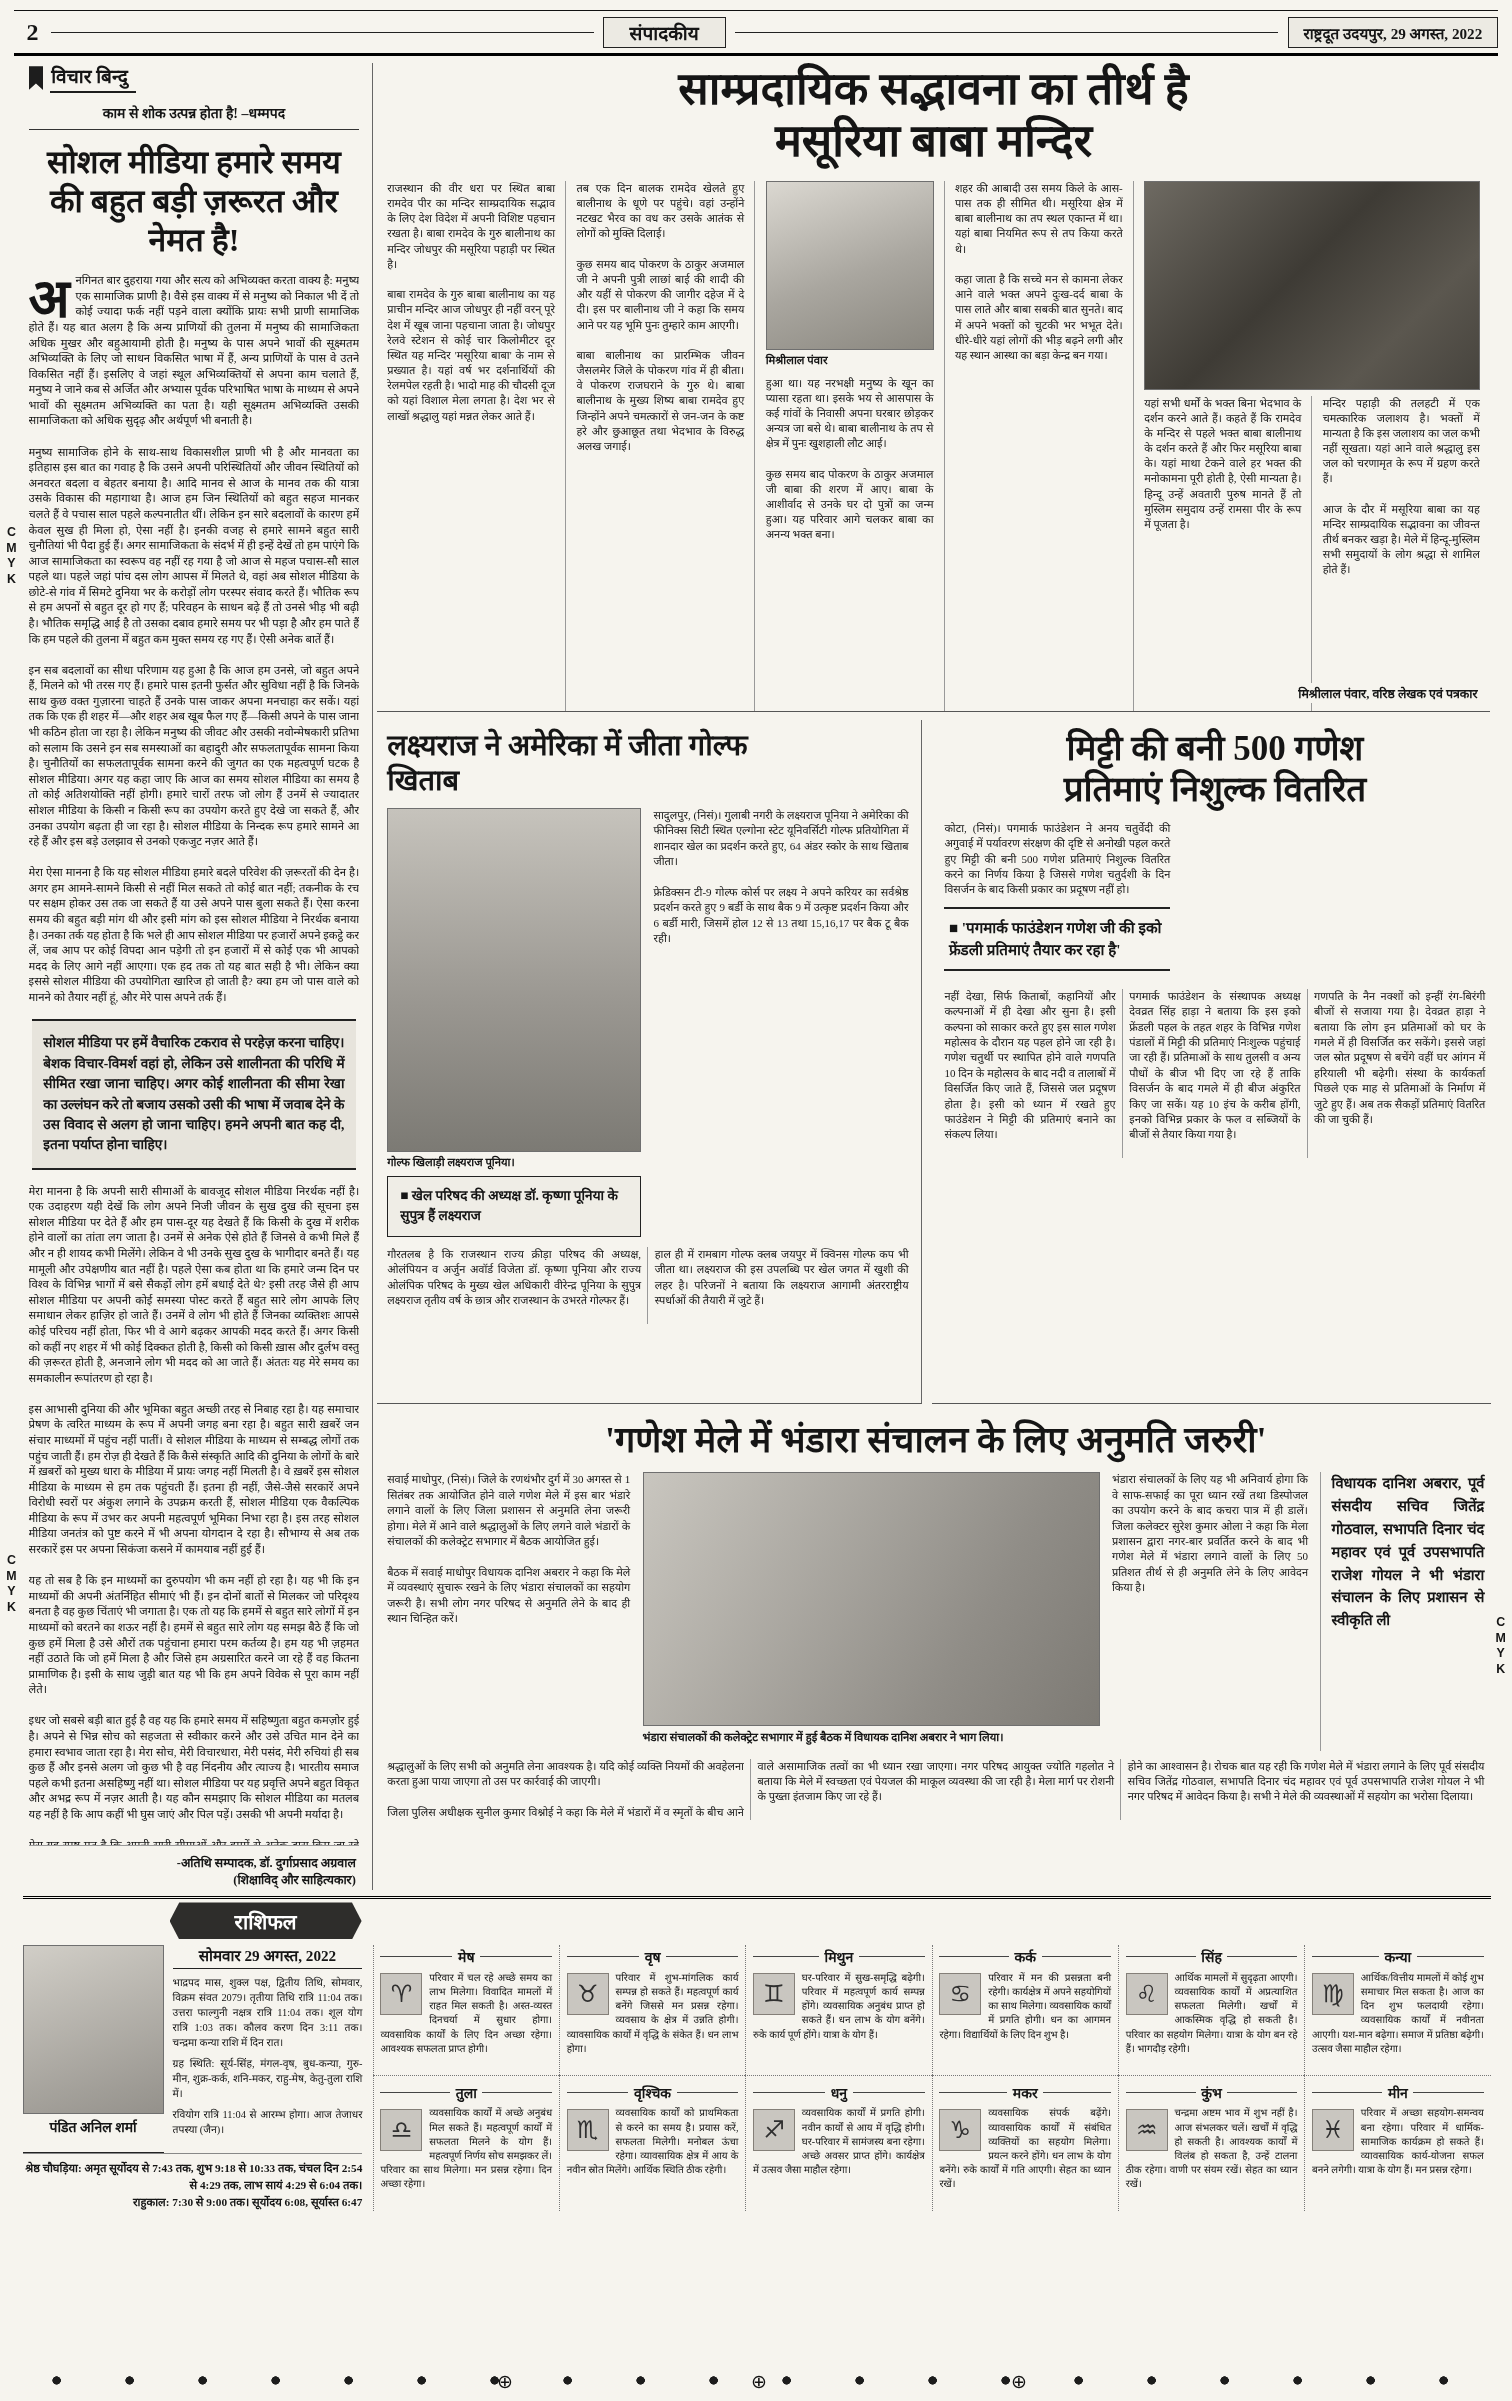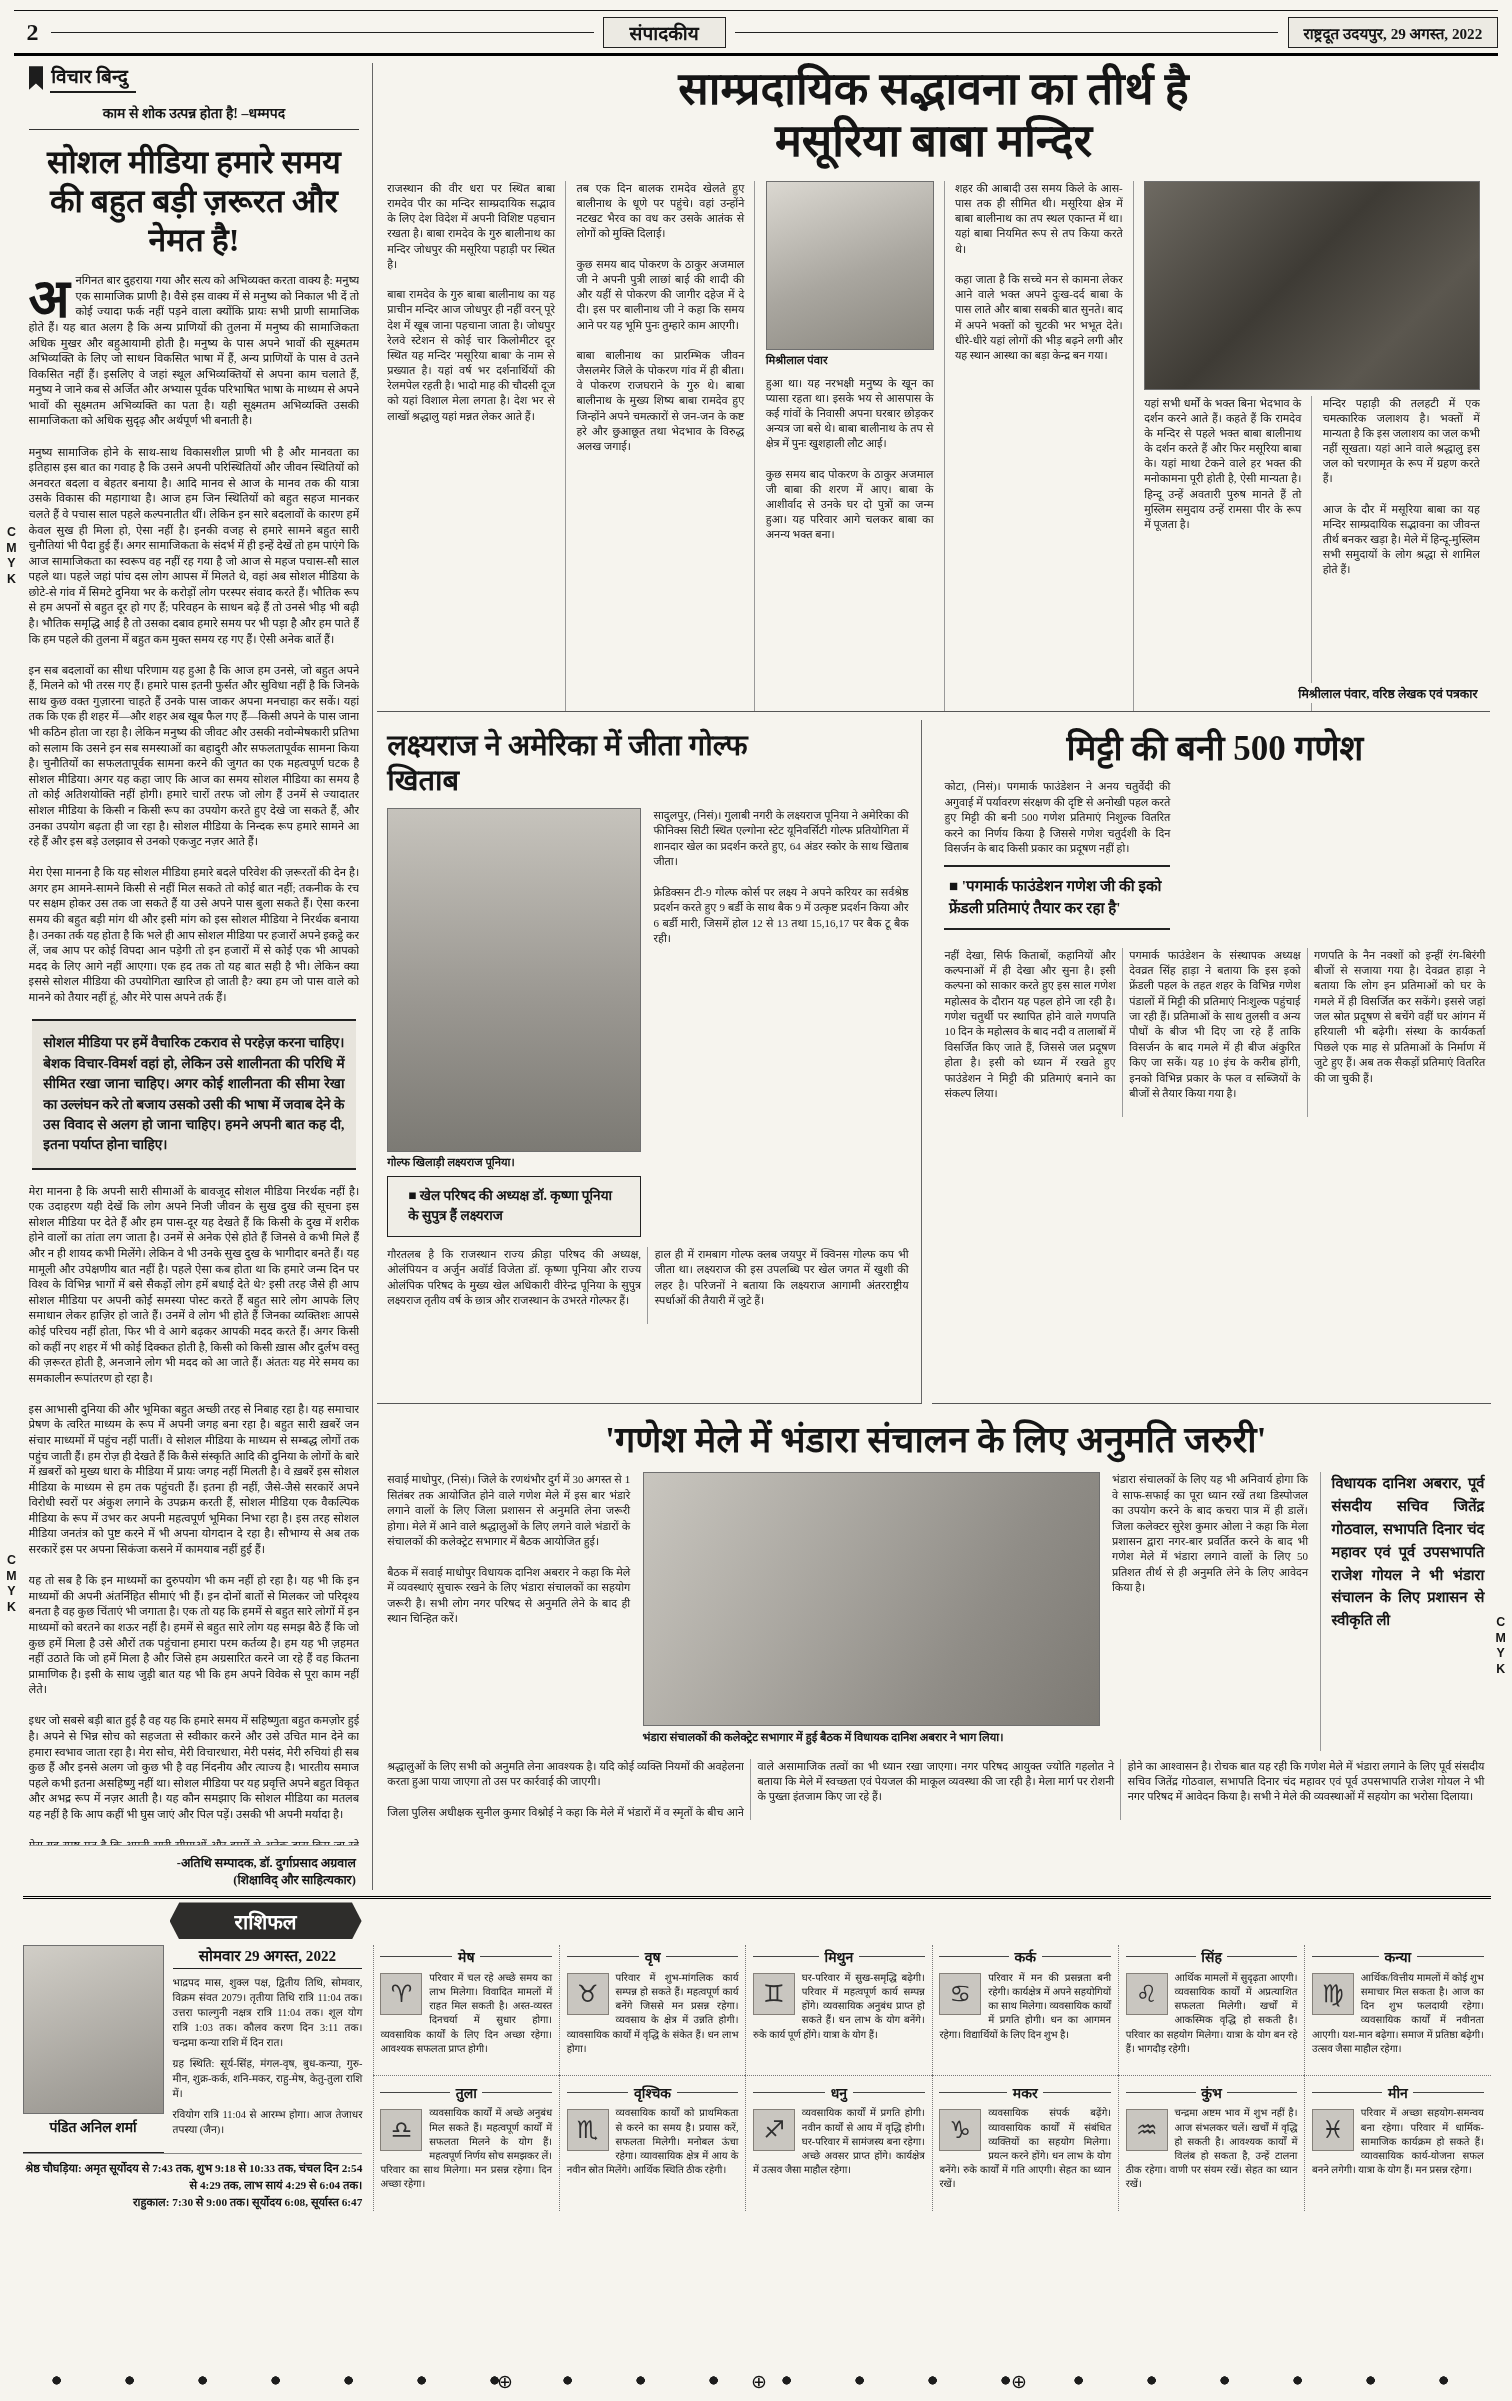--- a/index.html
+++ b/index.html
@@ -54,21 +54,21 @@
   .temple-ph { width:100%; height:209px; background:linear-gradient(135deg,#6e6a62 0%,#3e3b35 45%,#5b574f 75%,#46433d 100%); }
   .t-byline { position:absolute; right:12.4px; bottom:8px; background:#f6f4ee; font-weight:bold; font-size:12.4px; text-align:right; padding:3.4px 0 0 9px; line-height:1.35; }
 
   
   #golf { position:absolute; left:377px; top:720px; width:545px; height:684px; padding:8px 12.4px 0 10.2px;
     border-right:1.1px solid #666; border-bottom:1.1px solid #555; overflow:hidden; }
   #golf h2 { font-size:29px; font-weight:bold; line-height:1.2; width:78%; margin-bottom:10.2px; }
   .g-flex { display:flex; gap:12.4px; }
   .g-left { width:254px; flex:none; }
   .golf-ph { width:100%; height:344px; background:linear-gradient(180deg,#c6c3bc 0%,#9b9892 55%,#7c7a74 100%); }
-  .inset-note { border:1.7px solid #222; padding:9px 20px; font-weight:bold; font-size:13.6px; line-height:1.5; background:#efede6; }
+  .inset-note { border:1.7px solid #222; padding:9px 12px; font-weight:bold; font-size:13.6px; line-height:1.5; background:#efede6; }
   .g-right { flex:1; font-size:11px; line-height:1.4; }
   .g-bottom { margin-top:10.2px; column-count:2; column-gap:13.6px; column-rule:0.6px solid #999; font-size:11px; line-height:1.4; }
 
   
   #ganesh { position:absolute; left:932px; top:720px; width:559px; height:684px; padding:8px 5.6px 0 12.4px;
     border-bottom:1.1px solid #555; overflow:hidden; }
   #ganesh h2 { text-align:center; font-size:35px; font-weight:bold; line-height:1.18; margin-bottom:10.2px; }
   .gn-flex { display:flex; gap:12.4px; }
   .gn-left { width:226px; flex:none; font-size:11px; line-height:1.4; }
   .pullquote { border-top:2.3px solid #222; border-bottom:2.3px solid #222; margin:9px 0; padding:8px 4.5px;
@@ -227,20 +227,21 @@
 फ्रेडिक्सन टी-9 गोल्फ कोर्स पर लक्ष्य ने अपने करियर का सर्वश्रेष्ठ प्रदर्शन करते हुए 9 बर्डी के साथ बैक 9 में उत्कृष्ट प्रदर्शन किया और 6 बर्डी मारी, जिसमें होल 12 से 13 तथा 15,16,17 पर बैक टू बैक रही।</div>
     </div>
     <div class="g-bottom just ws">गौरतलब है कि राजस्थान राज्य क्रीड़ा परिषद की अध्यक्ष, ओलंपियन व अर्जुन अवॉर्ड विजेता डॉ. कृष्णा पूनिया और राज्य ओलंपिक परिषद के मुख्य खेल अधिकारी वीरेन्द्र पूनिया के सुपुत्र लक्ष्यराज तृतीय वर्ष के छात्र और राजस्थान के उभरते गोल्फर हैं।
 
 हाल ही में रामबाग गोल्फ क्लब जयपुर में क्विनस गोल्फ कप भी जीता था। लक्ष्यराज की इस उपलब्धि पर खेल जगत में खुशी की लहर है। परिजनों ने बताया कि लक्ष्यराज आगामी अंतरराष्ट्रीय स्पर्धाओं की तैयारी में जुटे हैं।</div>
   </section>
 
   <section id="ganesh">
     <h2>
       <div>मिट्टी की बनी 500 गणेश</div>
+      <div>प्रतिमाएं निशुल्क वितरित</div>
     </h2>
     <div class="gn-flex">
       <div class="gn-left">
         <div class="just ws">कोटा, (निसं)। पगमार्क फाउंडेशन ने अनय चतुर्वेदी की अगुवाई में पर्यावरण संरक्षण की दृष्टि से अनोखी पहल करते हुए मिट्टी की बनी 500 गणेश प्रतिमाएं निशुल्क वितरित करने का निर्णय किया है जिससे गणेश चतुर्दशी के दिन विसर्जन के बाद किसी प्रकार का प्रदूषण नहीं हो।</div>
         <div class="pullquote">■  'पगमार्क फाउंडेशन गणेश जी की इको फ्रेंडली प्रतिमाएं तैयार कर रहा है'</div>
       </div>
     </div>
     <div class="gn-bottom just ws">नहीं देखा, सिर्फ किताबों, कहानियों और कल्पनाओं में ही देखा और सुना है। इसी कल्पना को साकार करते हुए इस साल गणेश महोत्सव के दौरान यह पहल होने जा रही है। गणेश चतुर्थी पर स्थापित होने वाले गणपति 10 दिन के महोत्सव के बाद नदी व तालाबों में विसर्जित किए जाते हैं, जिससे जल प्रदूषण होता है। इसी को ध्यान में रखते हुए फाउंडेशन ने मिट्टी की प्रतिमाएं बनाने का संकल्प लिया।
 
 पगमार्क फाउंडेशन के संस्थापक अध्यक्ष देवव्रत सिंह हाड़ा ने बताया कि इस इको फ्रेंडली पहल के तहत शहर के विभिन्न गणेश पंडालों में मिट्टी की प्रतिमाएं निःशुल्क पहुंचाई जा रही हैं। प्रतिमाओं के साथ तुलसी व अन्य पौधों के बीज भी दिए जा रहे हैं ताकि विसर्जन के बाद गमले में ही बीज अंकुरित किए जा सकें। यह 10 इंच के करीब होंगी, इनको विभिन्न प्रकार के फल व सब्जियों के बीजों से तैयार किया गया है।

